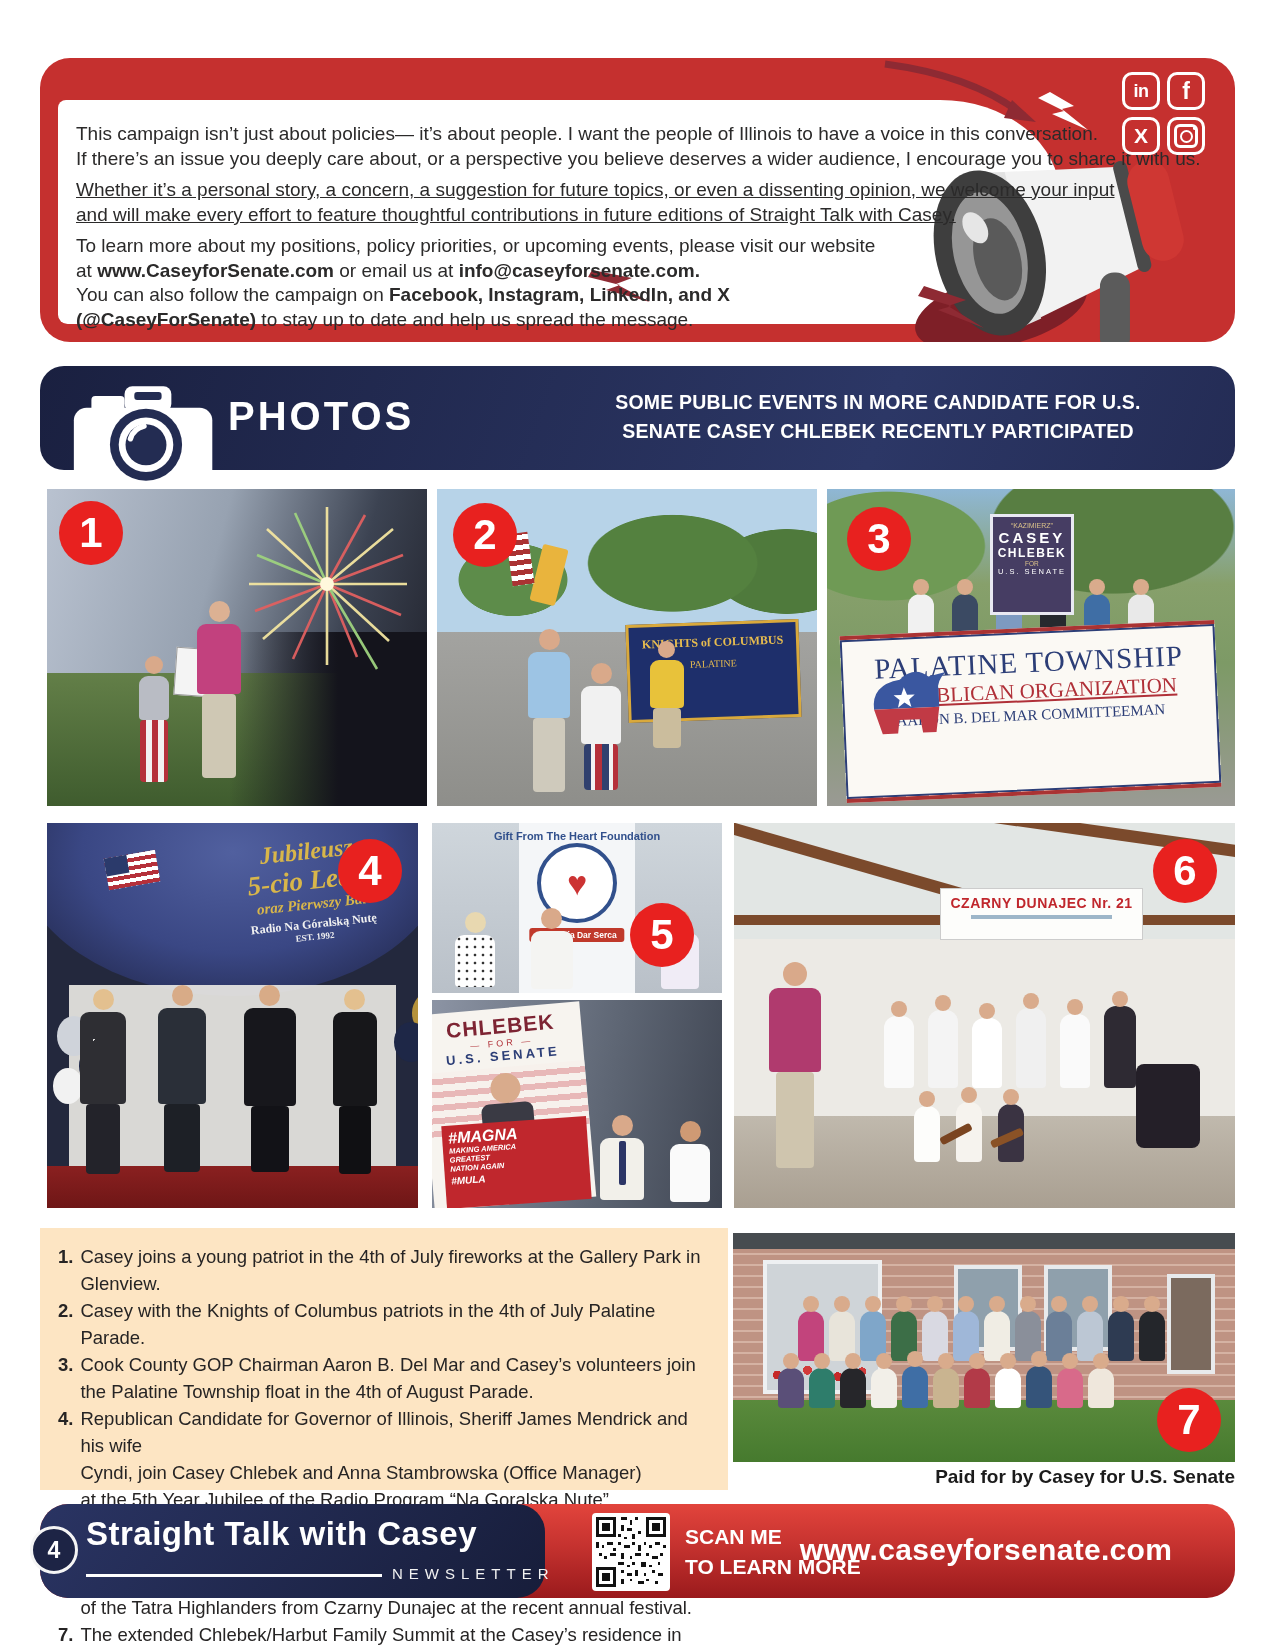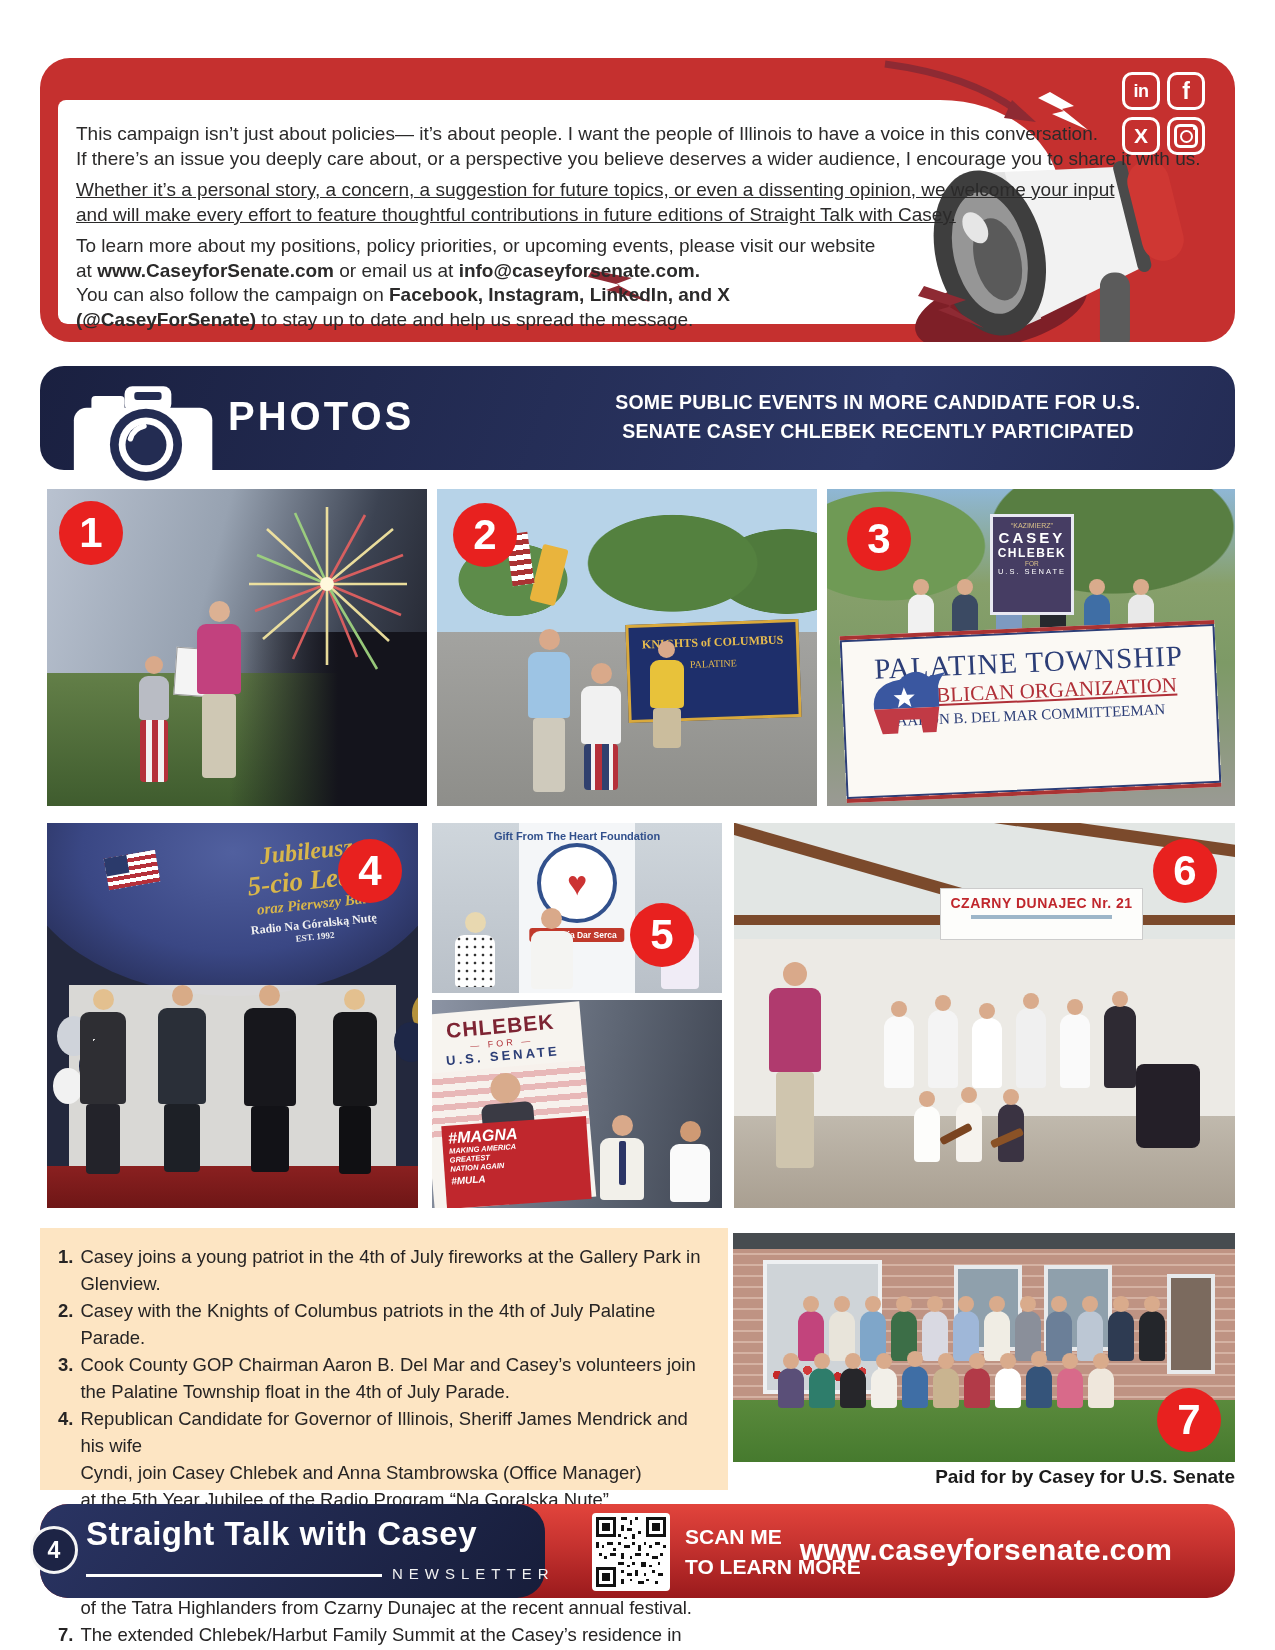--- a/index.html
+++ b/index.html
@@ -495,21 +495,21 @@
         <b>1.</b>
         <span>Casey joins a young patriot in the 4th of July fireworks at the Gallery Park in Glenview.</span>
       </div>
     <div class="cap">
         <b>2.</b>
         <span>Casey with the Knights of Columbus patriots in the 4th of July Palatine Parade.</span>
       </div>
     <div class="cap">
         <b>3.</b>
         <span>Cook County GOP Chairman Aaron B. Del Mar and Casey’s volunteers join
-the Palatine Township float in the 4th of July Parade.</span>
+the Palatine Township float in the 4th of August Parade.</span>
       </div>
     <div class="cap">
         <b>4.</b>
         <span>Republican Candidate for Governor of Illinois, Sheriff James Mendrick and his wife
 Cyndi, join Casey Chlebek and Anna Stambrowska (Office Manager)
 at the 5th Year Jubilee of the Radio Program “Na Goralska Nute”.</span>
       </div>
     <div class="cap">
         <b>5.</b>
         <span>Cruising for charity at the annual Gift of the Heart Foundation boat outing.</span>

